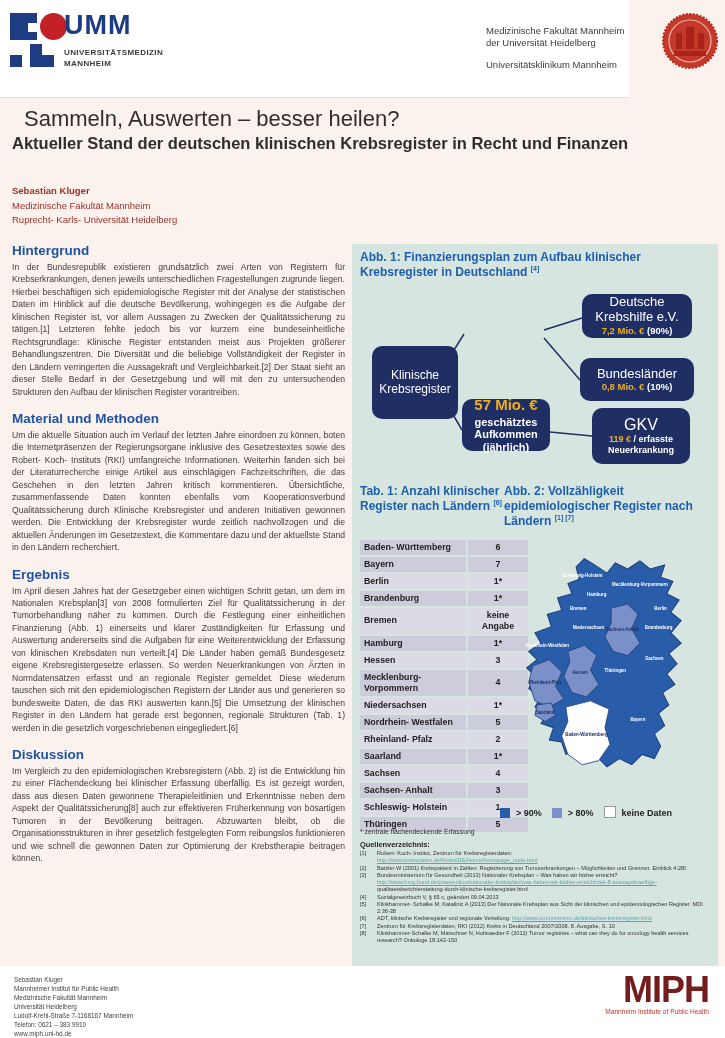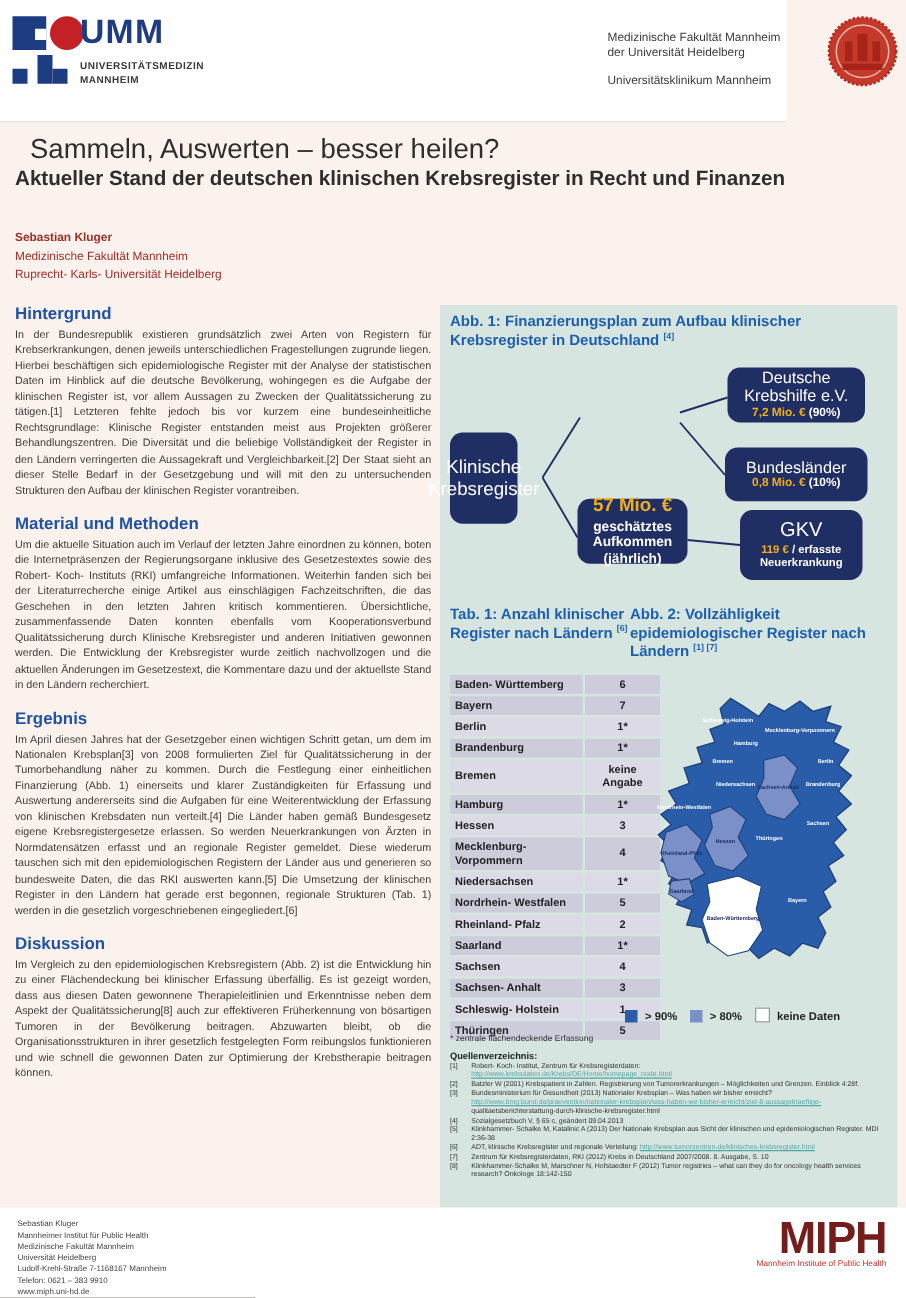--- a/index.html
+++ b/index.html
@@ -31,21 +31,21 @@
   .panel{position:absolute;left:352px;top:244px;width:366px;height:724px;background:#d7e5e1;}
   .fig-title{font-size:12px;font-weight:bold;color:#1d5fae;line-height:1.25;}
   .fig-title sup{font-size:7px;}
   .fig1-title{position:absolute;left:8px;top:6px;width:344px;}
   .diagram{position:absolute;left:8px;top:46px;width:350px;height:218px;}
   .dg-lines{position:absolute;left:0;top:0;}
   .node{position:absolute;background:#1f2e63;border-radius:10px;color:#fff;
         display:flex;flex-direction:column;align-items:center;justify-content:center;
         text-align:center;line-height:1.15;}
   .amt{color:#efae1d;font-weight:bold;}
-  .node-root{left:0;top:56px;width:54px;height:73px;font-size:15px;}
+  .node-root{left:12px;top:56px;width:86px;height:73px;font-size:12px;}
   .node-aufbau{left:104px;top:21px;width:80px;height:45px;}
   .node-aufbau .amt{font-size:13px;}
   .node-aufbau .lbl{font-size:7.6px;}
   .node-aufkommen{left:102px;top:109px;width:88px;height:52px;}
   .node-aufkommen .amt{font-size:15px;margin-bottom:2px;}
   .node-aufkommen .lbl{font-size:11px;font-weight:bold;}
   .node-krebshilfe{left:222px;top:4px;width:110px;height:44px;}
   .node-krebshilfe .ttl{font-size:13px;}
   .node-krebshilfe .sub{font-size:9.5px;margin-top:2px;}
   .node-bl{left:220px;top:68px;width:114px;height:43px;}

